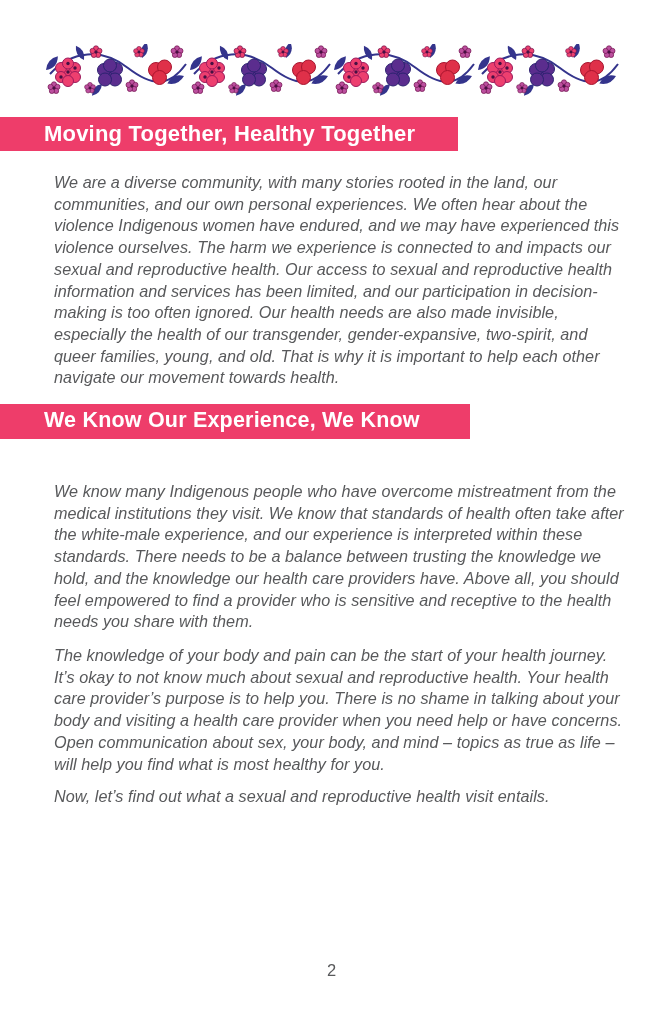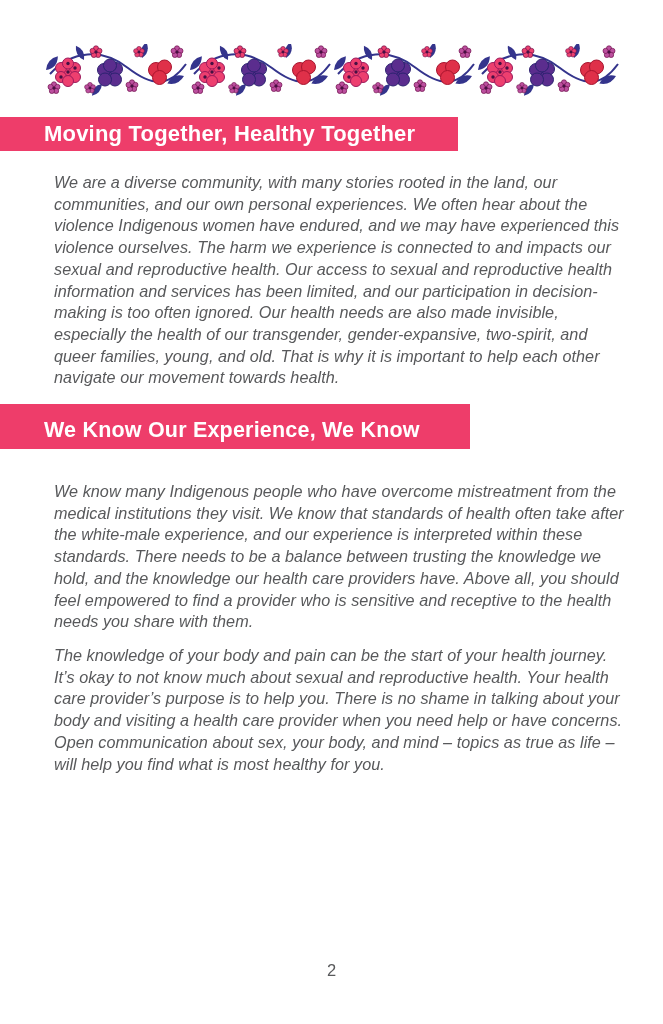--- a/index.html
+++ b/index.html
@@ -34,21 +34,21 @@
     width: 458px;
     height: 34px;
     display: flex;
     align-items: center;
     font-size: 22px;
     letter-spacing: 0.2px;
   }
   .banner2 {
     top: 404px;
     width: 470px;
-    padding-top: 14px;
+    padding-top: 4px;
     padding-bottom: 6px;
     font-size: 21.5px;
     line-height: 25px;
     letter-spacing: 0.2px;
   }
   .banner2 .line { display: block; }
   .body-para {
     position: absolute;
     left: 46px;
     width: 576px;
@@ -147,16 +147,17 @@
   </div>
 
   <p class="body-para para1">We are a diverse community, with many stories rooted in the land, our communities, and our own personal experiences. We often hear about the violence Indigenous women have endured, and we may have experienced this violence ourselves. The harm we experience is connected to and impacts our sexual and reproductive health. Our access to sexual and reproductive health information and services has been limited, and our participation in decision-making is too often ignored. Our health needs are also made invisible, especially the health of our transgender, gender-expansive, two-spirit, and queer families, young, and old. That is why it is important to help each other navigate our movement towards health.</p>
 
   <div class="banner banner2">
     <span class="line">We Know Our Experience, We Know</span>
   </div>
 
   <p class="body-para para2">We know many Indigenous people who have overcome mistreatment from the medical institutions they visit. We know that standards of health often take after the white-male experience, and our experience is interpreted within these standards. There needs to be a balance between trusting the knowledge we hold, and the knowledge our health care providers have. Above all, you should feel empowered to find a provider who is sensitive and receptive to the health needs you share with them.</p>
   <p class="body-para para3">The knowledge of your body and pain can be the start of your health journey. It’s okay to not know much about sexual and reproductive health. Your health care provider’s purpose is to help you. There is no shame in talking about your body and visiting a health care provider when you need help or have concerns. Open communication about sex, your body, and mind – topics as true as life – will help you find what is most healthy for you.</p>
+  <p class="body-para para4">Now, let’s find out what a sexual and reproductive health visit entails.</p>
 
   <div class="page-number">2</div>
 
 </div>
 
 </body></html>

